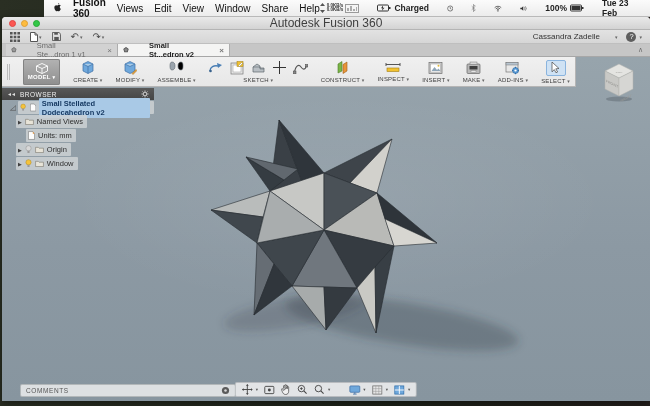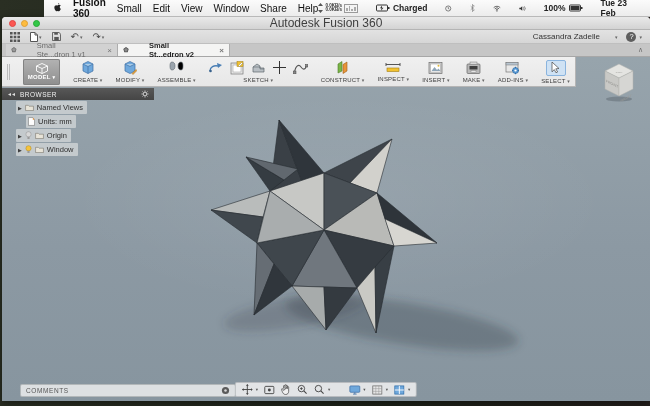--- a/index.html
+++ b/index.html
@@ -92,21 +92,21 @@
 <div id="screen">
 
   <div class="menubar">
     <div class="left">
       <span class="mb-ico">
         <svg width="10" height="11" viewBox="0 0 12 13">
             <path fill="#222" d="M8.6 1c.1.8-.5 1.7-1.3 1.8-.1-.8.5-1.7 1.3-1.8zM6.7 3.5c.6 0 1.2-.4 1.9-.4.9.1 1.5.5 1.9 1.1-1 .6-1.2 1.4-1.1 2.2.1.9.7 1.5 1.3 1.7-.4 1.2-1.4 2.9-2.4 2.9-.5 0-.8-.3-1.5-.3s-1 .3-1.5.3c-1.1 0-2.5-2.5-2.5-4.4 0-1.9 1.3-2.7 2.3-2.7.6 0 1.1.4 1.6.4z"></path>
           </svg>
       </span>
       <span class="menuitem appname">Fusion 360</span>
-      <span class="menuitem">Small</span>
+      <span class="menuitem">Views</span>
       <span class="menuitem">Edit</span>
       <span class="menuitem">View</span>
       <span class="menuitem">Window</span>
       <span class="menuitem">Share</span>
       <span class="menuitem">Help</span>
     </div>
     <div class="right">
       <span class="netmeter">
         <svg class="mb-ico" width="5" height="10" viewBox="0 0 5 10">
             <path fill="#555" d="M2.5 0L5 3H0zM2.5 10L0 7h5z"></path>
@@ -387,20 +387,35 @@
 
       <div class="browser">
         <div class="br-header">
           <span class="br-collapse">◄◄</span>
           <span>BROWSER</span>
           <svg class="gear" width="8" height="8" viewBox="0 0 10 10">
               <circle cx="5" cy="5" r="2.2" fill="none" stroke="#ddd" stroke-width="1"></circle>
               <path d="M5 0.5v2M5 7.5v2M0.5 5h2M7.5 5h2M1.8 1.8l1.4 1.4M6.8 6.8l1.4 1.4M8.2 1.8L6.8 3.2M3.2 6.8L1.8 8.2" stroke="#ddd" stroke-width=".9"></path>
             </svg>
         </div>
+        <div class="br-row ind1">
+          <svg class="ghost-tri" width="7" height="6" viewBox="0 0 8 7">
+              <path d="M0.5 6.5L7.5 6.5 7.5 0.5z" fill="none" stroke="#555" stroke-width=".8"></path>
+            </svg>
+          <span class="pill">
+            <svg width="7" height="9" viewBox="0 0 8 10">
+                <circle cx="4" cy="3.6" r="3" fill="#f5c33b" stroke="#a8831d" stroke-width=".5"></circle>
+                <rect x="2.8" y="6.5" width="2.4" height="2.5" fill="#9a9a9a"></rect>
+              </svg>
+            <svg width="7" height="9" viewBox="0 0 8 10">
+                <path d="M0.5 0.5h5L7.5 3v6.5h-7z" fill="#fdfdfd" stroke="#666" stroke-width=".6"></path>
+              </svg>
+            <span class="rootlabel">Small Stellated Dodecahedron v2</span>
+          </span>
+        </div>
         <div class="br-row ind2">
           <span class="pill">
             <span class="tri-exp">▶</span>
             <svg width="9" height="7" viewBox="0 0 10 8">
                 <path d="M0.5 1.5h3l1 1h5v5h-9z" fill="#e8e4d8" stroke="#6e6a5e" stroke-width=".6"></path>
               </svg>
             <span>Named Views</span>
           </span>
         </div>
         <div class="br-row ind3">

